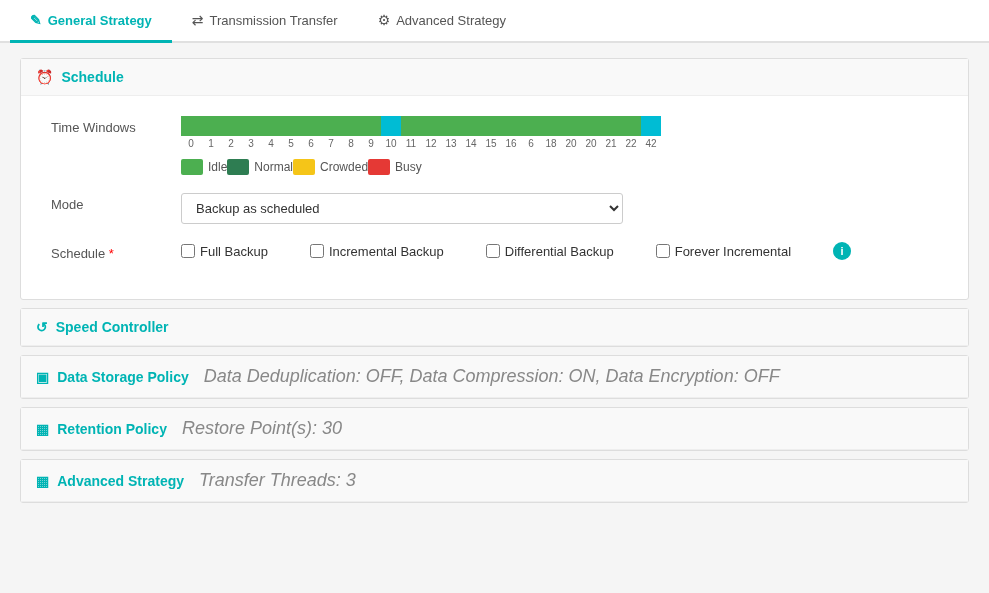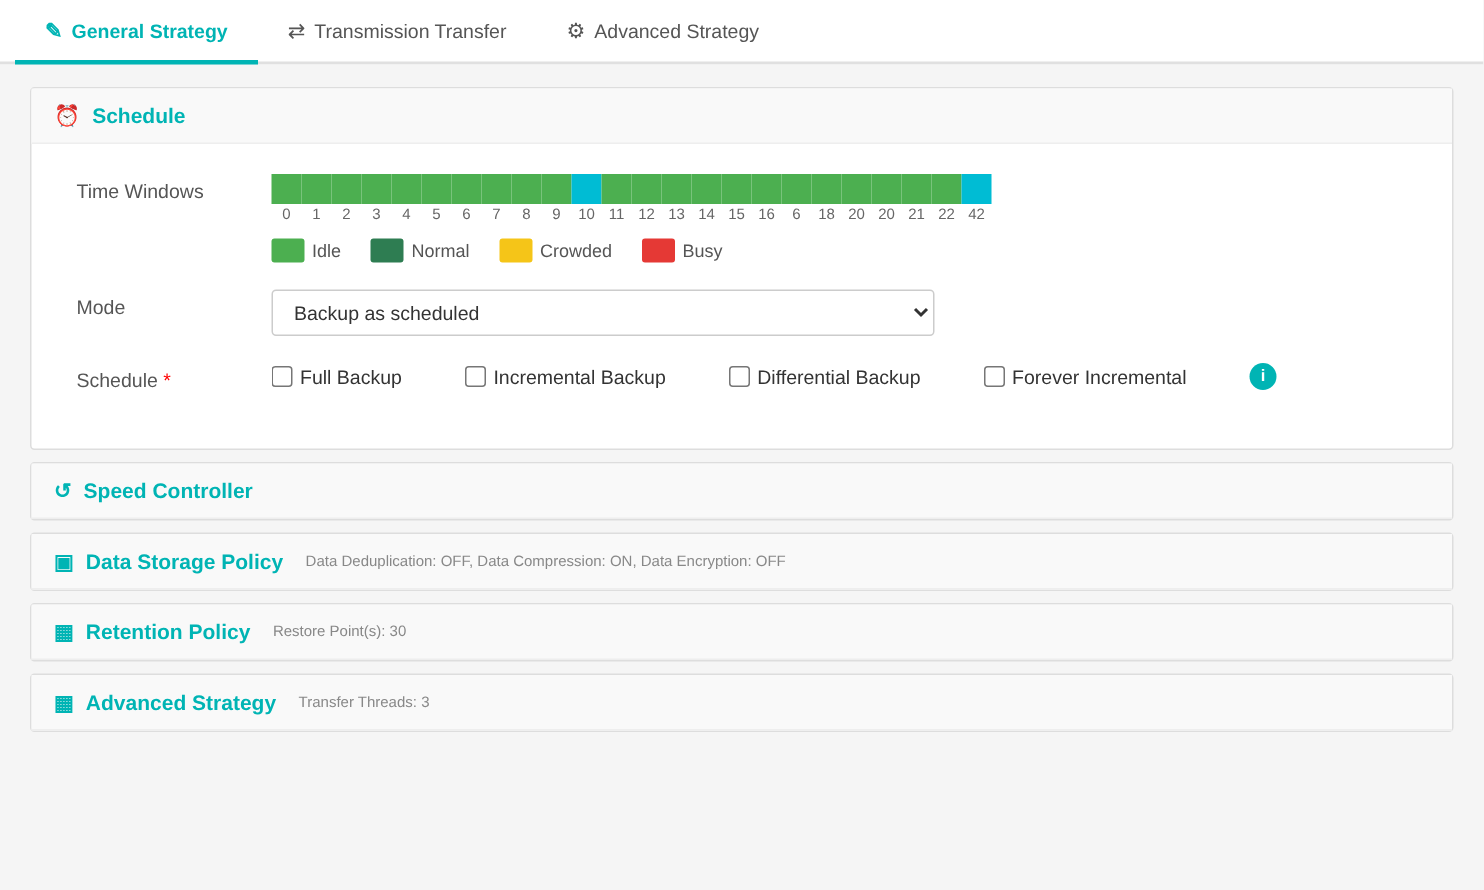--- a/index.html
+++ b/index.html
@@ -100,21 +100,20 @@
     .time-label {
       flex: 1;
       font-size: 10px;
       color: #666;
       text-align: center;
     }
 
     
     .legend {
       display: flex;
-      gap: 20px;
       margin-top: 10px;
       align-items: flex-end;
     }
     .legend-item {
       display: flex;
       align-items: center;
       gap: 5px;
     }
     .legend-box {
       width: 22px;
@@ -183,22 +182,23 @@
     .section-header-title {
       display: flex;
       align-items: center;
       gap: 8px;
       color: #00b4b4;
       font-weight: bold;
       font-size: 14px;
     }
     .section-header-summary {
       margin-left: 15px;
-      font-size: 10px;
+      font-size: 18px;
       color: #888;
+      font-style: italic;
     }
   </style>
 </head>
 <body>
 
 <div class="tabs-bar">
   <div class="tab active">
     <span class="tab-icon">✎</span>
     <span>General Strategy</span>
   </div>

